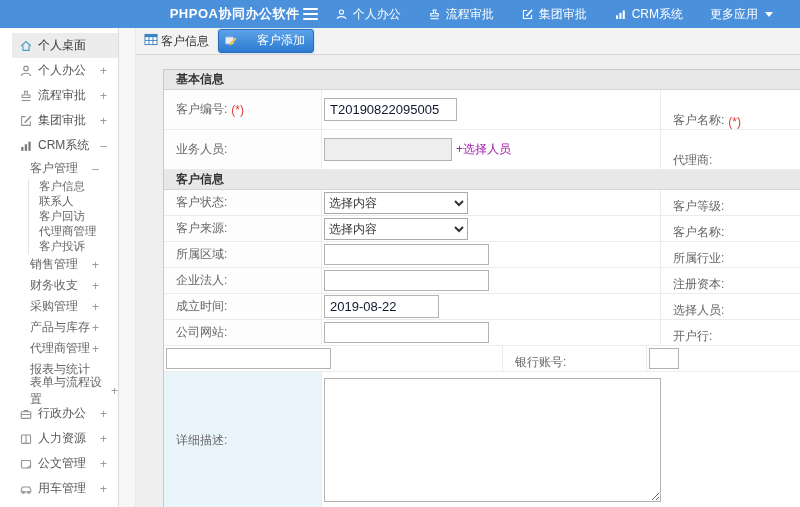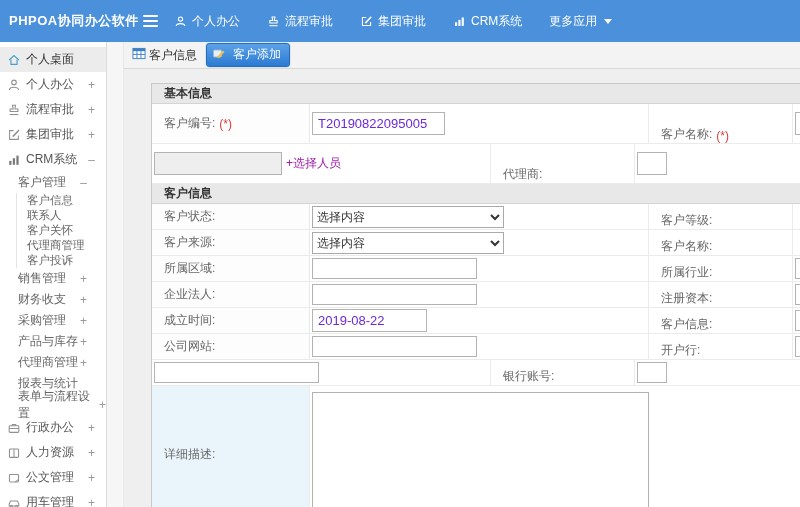--- a/index.html
+++ b/index.html
@@ -1,70 +1,70 @@
 <!DOCTYPE html>
 <html><head>
 <meta charset="utf-8">
 <style>
   * { box-sizing: border-box; margin: 0; padding: 0; }
   html,body { width:800px; height:507px; overflow:hidden; }
   body { font-family:"Liberation Sans","DejaVu Sans",sans-serif; background:#fff; font-size:12px; }
 
   
-  .header { height:42px; background:#4a90db; display:flex; align-items:center; color:#fff; }
+  .header { height:28px; background:#4a90db; display:flex; align-items:center; color:#fff;justify-content:flex-end; }
   .logo { font-size:13px; font-weight:bold; padding-left:9px; width:140px; letter-spacing:.5px; white-space:nowrap; }
   .burger { width:20px; display:flex; align-items:center; justify-content:center; cursor:pointer; margin-right:14px; }
   .nav { display:flex; align-items:center; }
   .nav-item { display:flex; align-items:center; gap:5px; font-size:12px; cursor:pointer; margin-right:27px; white-space:nowrap; }
   .nav-item svg { display:block; }
   .caret { margin-left:2px; }
 
   
-  .app { display:flex; height:479px; }
+  .app { display:flex; height:479px;padding-left:12px; }
   .sidebar { width:107px; background:#fff; border-right:1px solid #dcdcdc; padding-top:5px; flex:none; overflow:hidden; }
   .strip { width:17px; background:#f6f6f6; border-right:1px solid #e9e9e9; flex:none; }
   .main { flex:1; background:#efefef; min-width:0; overflow:hidden; }
 
   
   .s1 { height:25px; display:flex; align-items:center; padding-left:7px; color:#555; position:relative; cursor:pointer; }
   .s1.active { background:#ececec; color:#333; }
   .s1 .icn { width:14px; height:14px; margin-right:5px; flex:none; }
   .s2 { height:21px; display:flex; align-items:center; padding-left:18px; color:#666; position:relative; cursor:pointer; }
   .sub3 { margin-left:16px; border-left:1px solid #e3e3e3; }
   .s3 { height:15px; display:flex; align-items:center; padding-left:10px; color:#666; font-size:11.5px; cursor:pointer; }
   .exp { position:absolute; right:11px; color:#999; font-size:12px; }
   .s2 .exp { right:19px; }
   .exp.tight { position:static; margin-left:1px; }
 
   
   .tabbar { height:27px; background:#f3f3f3; border-bottom:1px solid #d8d8d8; display:flex; align-items:center; padding-left:8px; }
   .tab-info { display:flex; align-items:center; gap:3px; color:#333; cursor:pointer; }
-  .tab-add { margin-left:9px; display:flex; align-items:center; gap:8px; color:#fff; background:linear-gradient(#5ba3e8,#2c7ad2); border:1px solid #2a6cb5; border-radius:3px; padding:2px 8px 3px 6px; box-shadow:0 0 0 1px #d9e8f7; cursor:pointer; }
+  .tab-add { margin-left:9px; display:flex; align-items:flex-end; gap:20px; color:#fff; background:linear-gradient(#5ba3e8,#2c7ad2); border:1px solid #2a6cb5; border-radius:3px; padding:2px 8px 3px 6px; box-shadow:0 0 0 1px #d9e8f7; cursor:pointer; }
 
   
   .content { padding:14px 0 0 27px; height:452px; }
   .panel { background:#fff; border:1px solid #c9c9c9; width:705px; min-height:440px; }
   .sec-h { height:20px; background:#e8e8e8; border-bottom:1px solid #d4d4d4; font-weight:bold; color:#333; display:flex; align-items:center; padding-left:12px; }
   .frow { display:flex; border-bottom:1px solid #ebebeb; align-items:stretch; }
   .cl1 { width:158px; border-right:1px solid #ebebeb; display:flex; align-items:center; padding-left:12px; color:#666; background:#fdfdfd; flex:none; }
   .ci1 { width:339px; border-right:1px solid #ebebeb; display:flex; align-items:center; padding-left:2px; flex:none; }
   .cl2 { width:144px; border-right:1px solid #ebebeb; display:flex; align-items:flex-end; padding-left:12px; color:#666; flex:none; }
   .ci2 { flex:1; display:flex; align-items:center; padding-left:2px; overflow:hidden; }
   .h40 > div { min-height:40px; }
   .h26 > div { min-height:26px; }
   .req { color:#e03c3c; margin-left:4px; }
-  .inp { height:23px; border:1px solid #b3b3b3; font-size:13px; padding:0 5px; font-family:inherit; color:#6d28d9; background:#fff; }
+  .inp { height:23px; border:1px solid #b3b3b3; font-size:13px; padding:0 5px; font-family:inherit; color:#0f172a; background:#fff; }
   .inp.small { height:21px; font-size:12px; }
   .w-code { width:133px; }
   .w-text { width:165px; }
   .w-date { width:115px; }
   .w-cut  { width:30px; }
   .inp.disabled { background:#eee; width:128px; }
   .pick-link { color:#a21caf; margin-left:4px; cursor:pointer; }
-  .sel { width:192px; height:22px; font-size:12px; font-family:inherit; color:#333; border:1px solid #aaa; background:#fff; }
+  .sel { width:144px; height:22px; font-size:12px; font-family:inherit; color:#333; border:1px solid #aaa; background:#fff; }
   .trow .cl1 { background:#e9f4fb; align-items:center; }
   .tarea { width:345px; height:124px; border:1px solid #b3b3b3; resize:both; font-family:inherit; font-size:12px; margin:6px 0; }
 </style>
 </head>
 <body>
 
 <div class="header">
   <div class="logo">PHPOA协同办公软件</div>
   <div class="burger">
     <svg width="15" height="12" viewBox="0 0 15 12">
@@ -173,21 +173,21 @@
       <span class="exp">–</span>
     </div>
     <div class="sub3">
       <div class="s3">
           <span>客户信息</span>
         </div>
       <div class="s3">
           <span>联系人</span>
         </div>
       <div class="s3">
-          <span>客户关怀</span>
+          <span>客户回访</span>
         </div>
       <div class="s3">
           <span>代理商管理</span>
         </div>
       <div class="s3">
           <span>客户投诉</span>
         </div>
     </div>
     <div class="s2">
       <span>销售管理</span>
@@ -288,20 +288,23 @@
             </div>
             <div class="cl2">
               <span>客户名称:</span>
               <span class="req">(*)</span>
             </div>
             <div class="ci2">
                 <input class="inp w-cut" style="">
               </div>
           </div>
           <div class="frow">
+            <div class="cl1">
+              <span>业务人员:</span>
+            </div>
             <div class="ci1">
               <input class="inp disabled" disabled="" style="">
               <span class="pick-link">+选择人员</span>
             </div>
             <div class="cl2">
               <span>代理商:</span>
             </div>
             <div class="ci2">
                 <input class="inp w-cut" style="">
               </div>
@@ -363,21 +366,21 @@
               </div>
           </div>
           <div class="frow">
             <div class="cl1">
                 <span>成立时间:</span>
               </div>
             <div class="ci1">
                 <input class="inp w-date" value="2019-08-22" style="">
               </div>
             <div class="cl2">
-                <span>客户信息:</span>
+                <span>选择人员:</span>
               </div>
             <div class="ci2">
                 <input class="inp small w-cut" style="">
               </div>
           </div>
           <div class="frow">
             <div class="cl1">
                 <span>公司网站:</span>
               </div>
             <div class="ci1">

